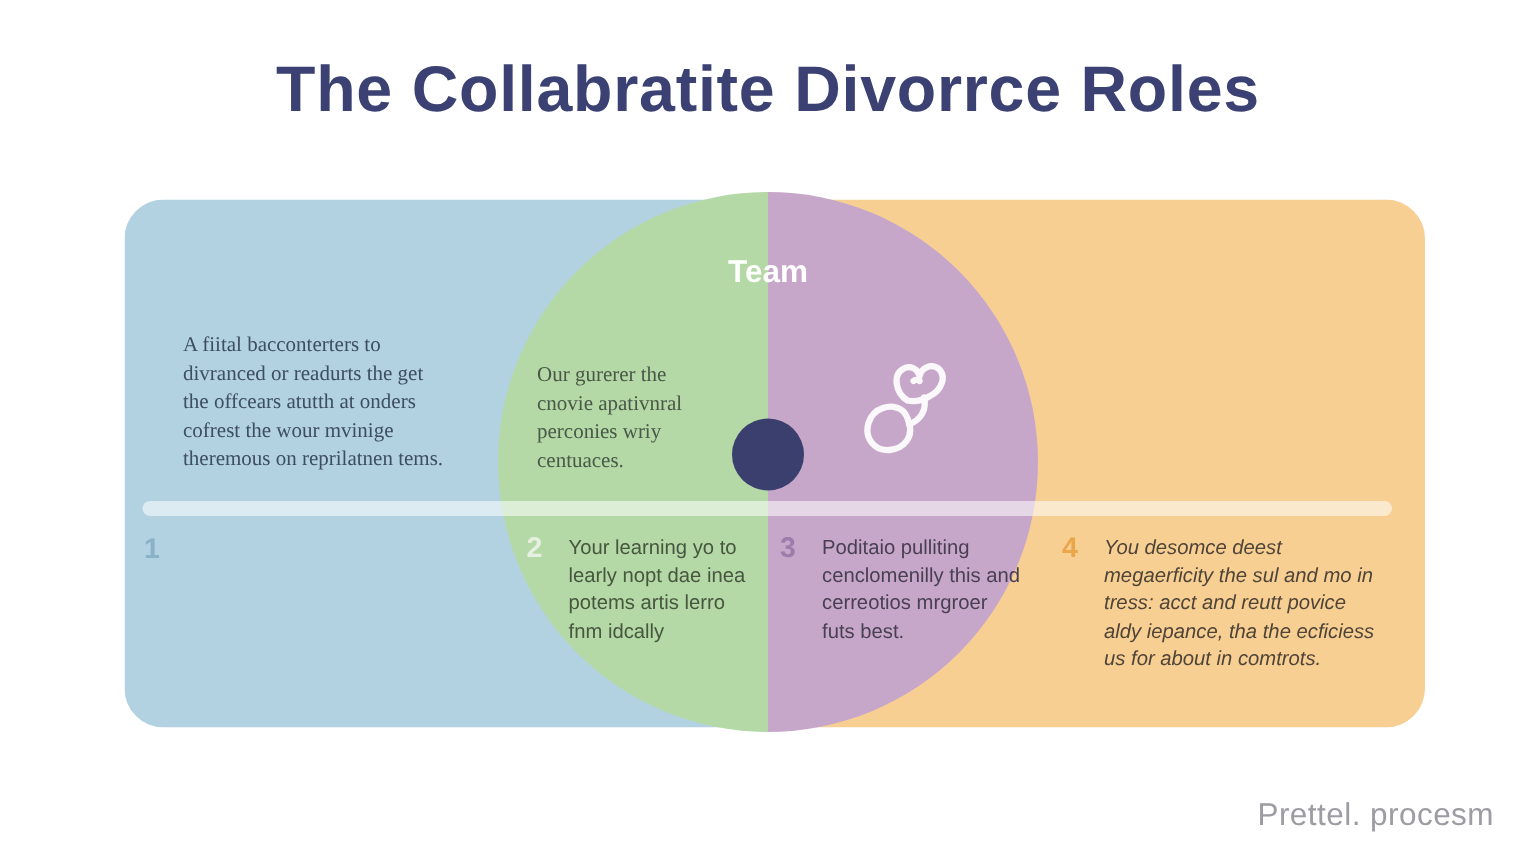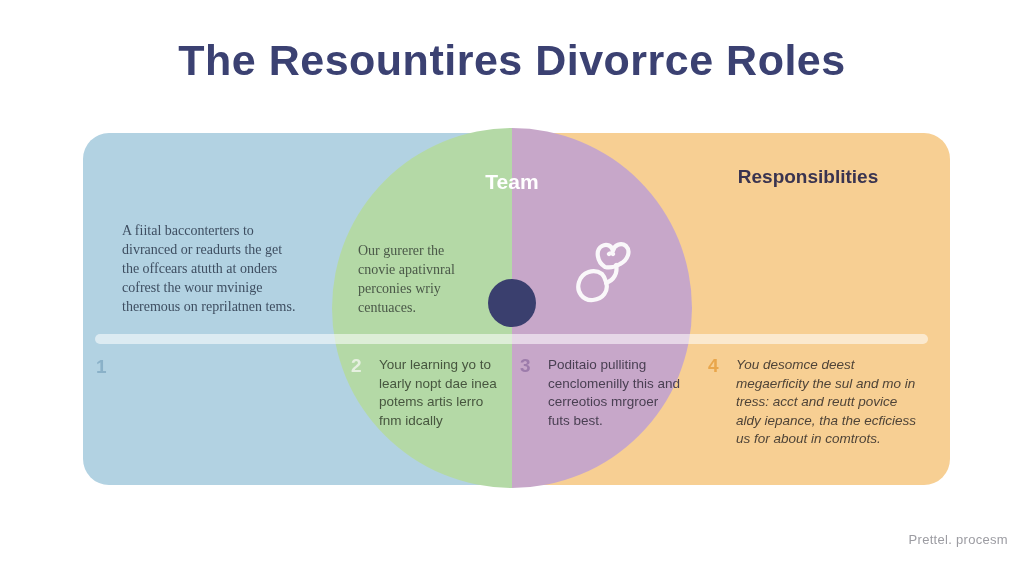--- a/index.html
+++ b/index.html
@@ -48,52 +48,51 @@
   .step-2{left:351px;top:356px;}
   .step-2 .step-num{color:var(--step2-number,#e6f0e0);}
   .step-2 .step-text{width:128px;color:#47563f;}
   .step-3{left:520px;top:356px;}
   .step-3 .step-num{color:var(--step3-number,#9d7cab);}
   .step-3 .step-text{width:134px;color:#493f52;}
   .step-4{left:708px;top:356px;}
   .step-4 .step-num{color:var(--step4-number,#e9a64b);}
   .step-4 .step-text{width:186px;color:#4f4438;font-style:italic;}
   .footer{
-    position:absolute;right:16px;top:532px;font-size:13px;letter-spacing:.3px;
+    position:absolute;right:28px;top:532px;font-size:21px;letter-spacing:.3px;
     color:var(--footer-text,#9c9ca2);
     margin-left:16px;
   }
 </style>
 </head>
 <body>
 
 <div class="canvas">
 
-  <h1 class="title">The Resountires Divorrce Roles</h1>
+  <h1 class="title">The Collabratite Divorrce Roles</h1>
 
   <div class="panel">
     <div class="panel-left"></div>
     <div class="panel-right"></div>
   </div>
 
   <div class="venn"></div>
 
   <div class="divider-band"></div>
 
   <div class="center-dot"></div>
 
   <svg class="doodle" viewBox="0 0 72 72" fill="none" stroke="#ffffff" stroke-width="4.2" stroke-linecap="round" stroke-linejoin="round">
     <path d="M37 31 C29 26 27 14 34 10 C39 7 44 10 45 15 C46 9 53 6 58 10 C63 15 60 24 52 28 C47 31 41 32 37 31 Z"></path>
     <path d="M41 18 C42 17 44 17 45 18"></path>
     <path d="M48 29 C50 37 46 44 38 47"></path>
     <path d="M34 38 C26 32 14 36 11 46 C8 56 15 65 25 64 C35 63 41 55 38 46 C37 42 36 40 34 38 Z"></path>
   </svg>
 
   <div class="heading heading-center">Team</div>
-  <div class="heading heading-right">Responsiblities</div>
 
   <p class="para para-left">A fiital bacconterters to divranced or readurts the get the offcears atutth at onders cofrest the wour mvinige theremous on reprilatnen tems.</p>
   <p class="para para-center">Our gurerer the cnovie apativnral perconies wriy centuaces.</p>
 
   <div class="step step-1">
     <span class="step-num">1</span>
   </div>
   <div class="step step-2">
     <span class="step-num">2</span>
     <p class="step-text">Your learning yo to learly nopt dae inea potems artis lerro fnm idcally</p>

